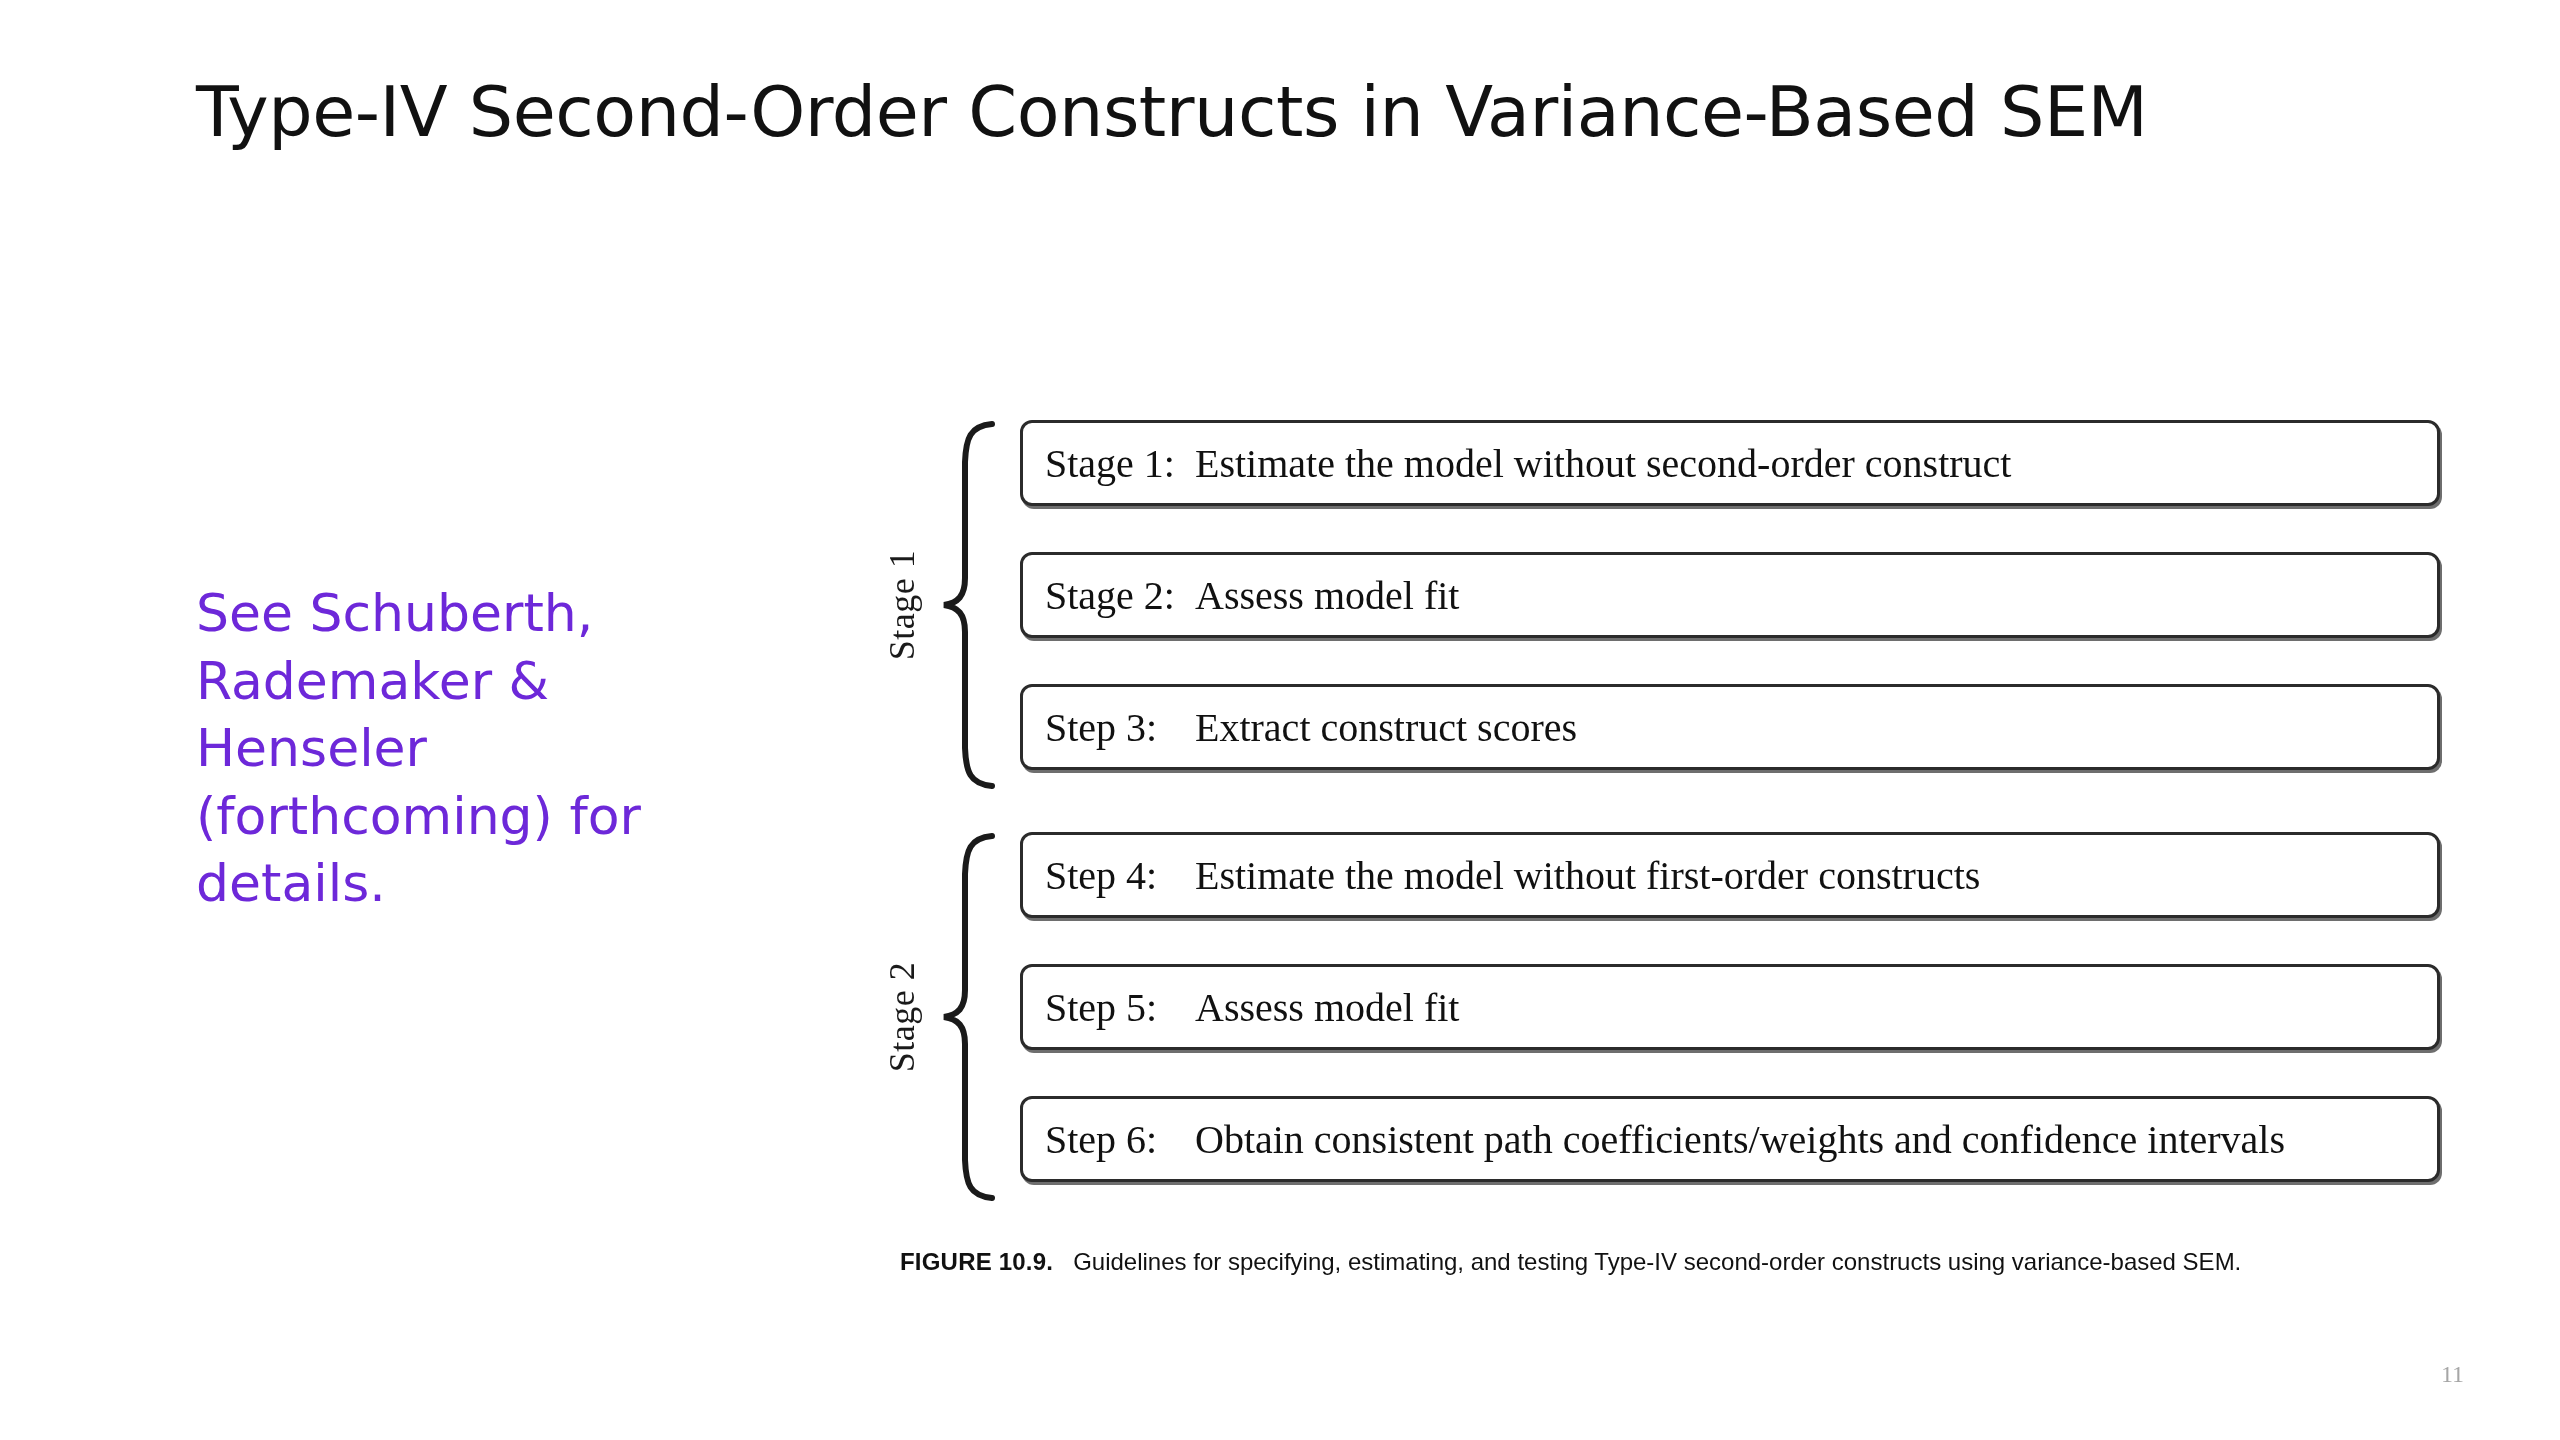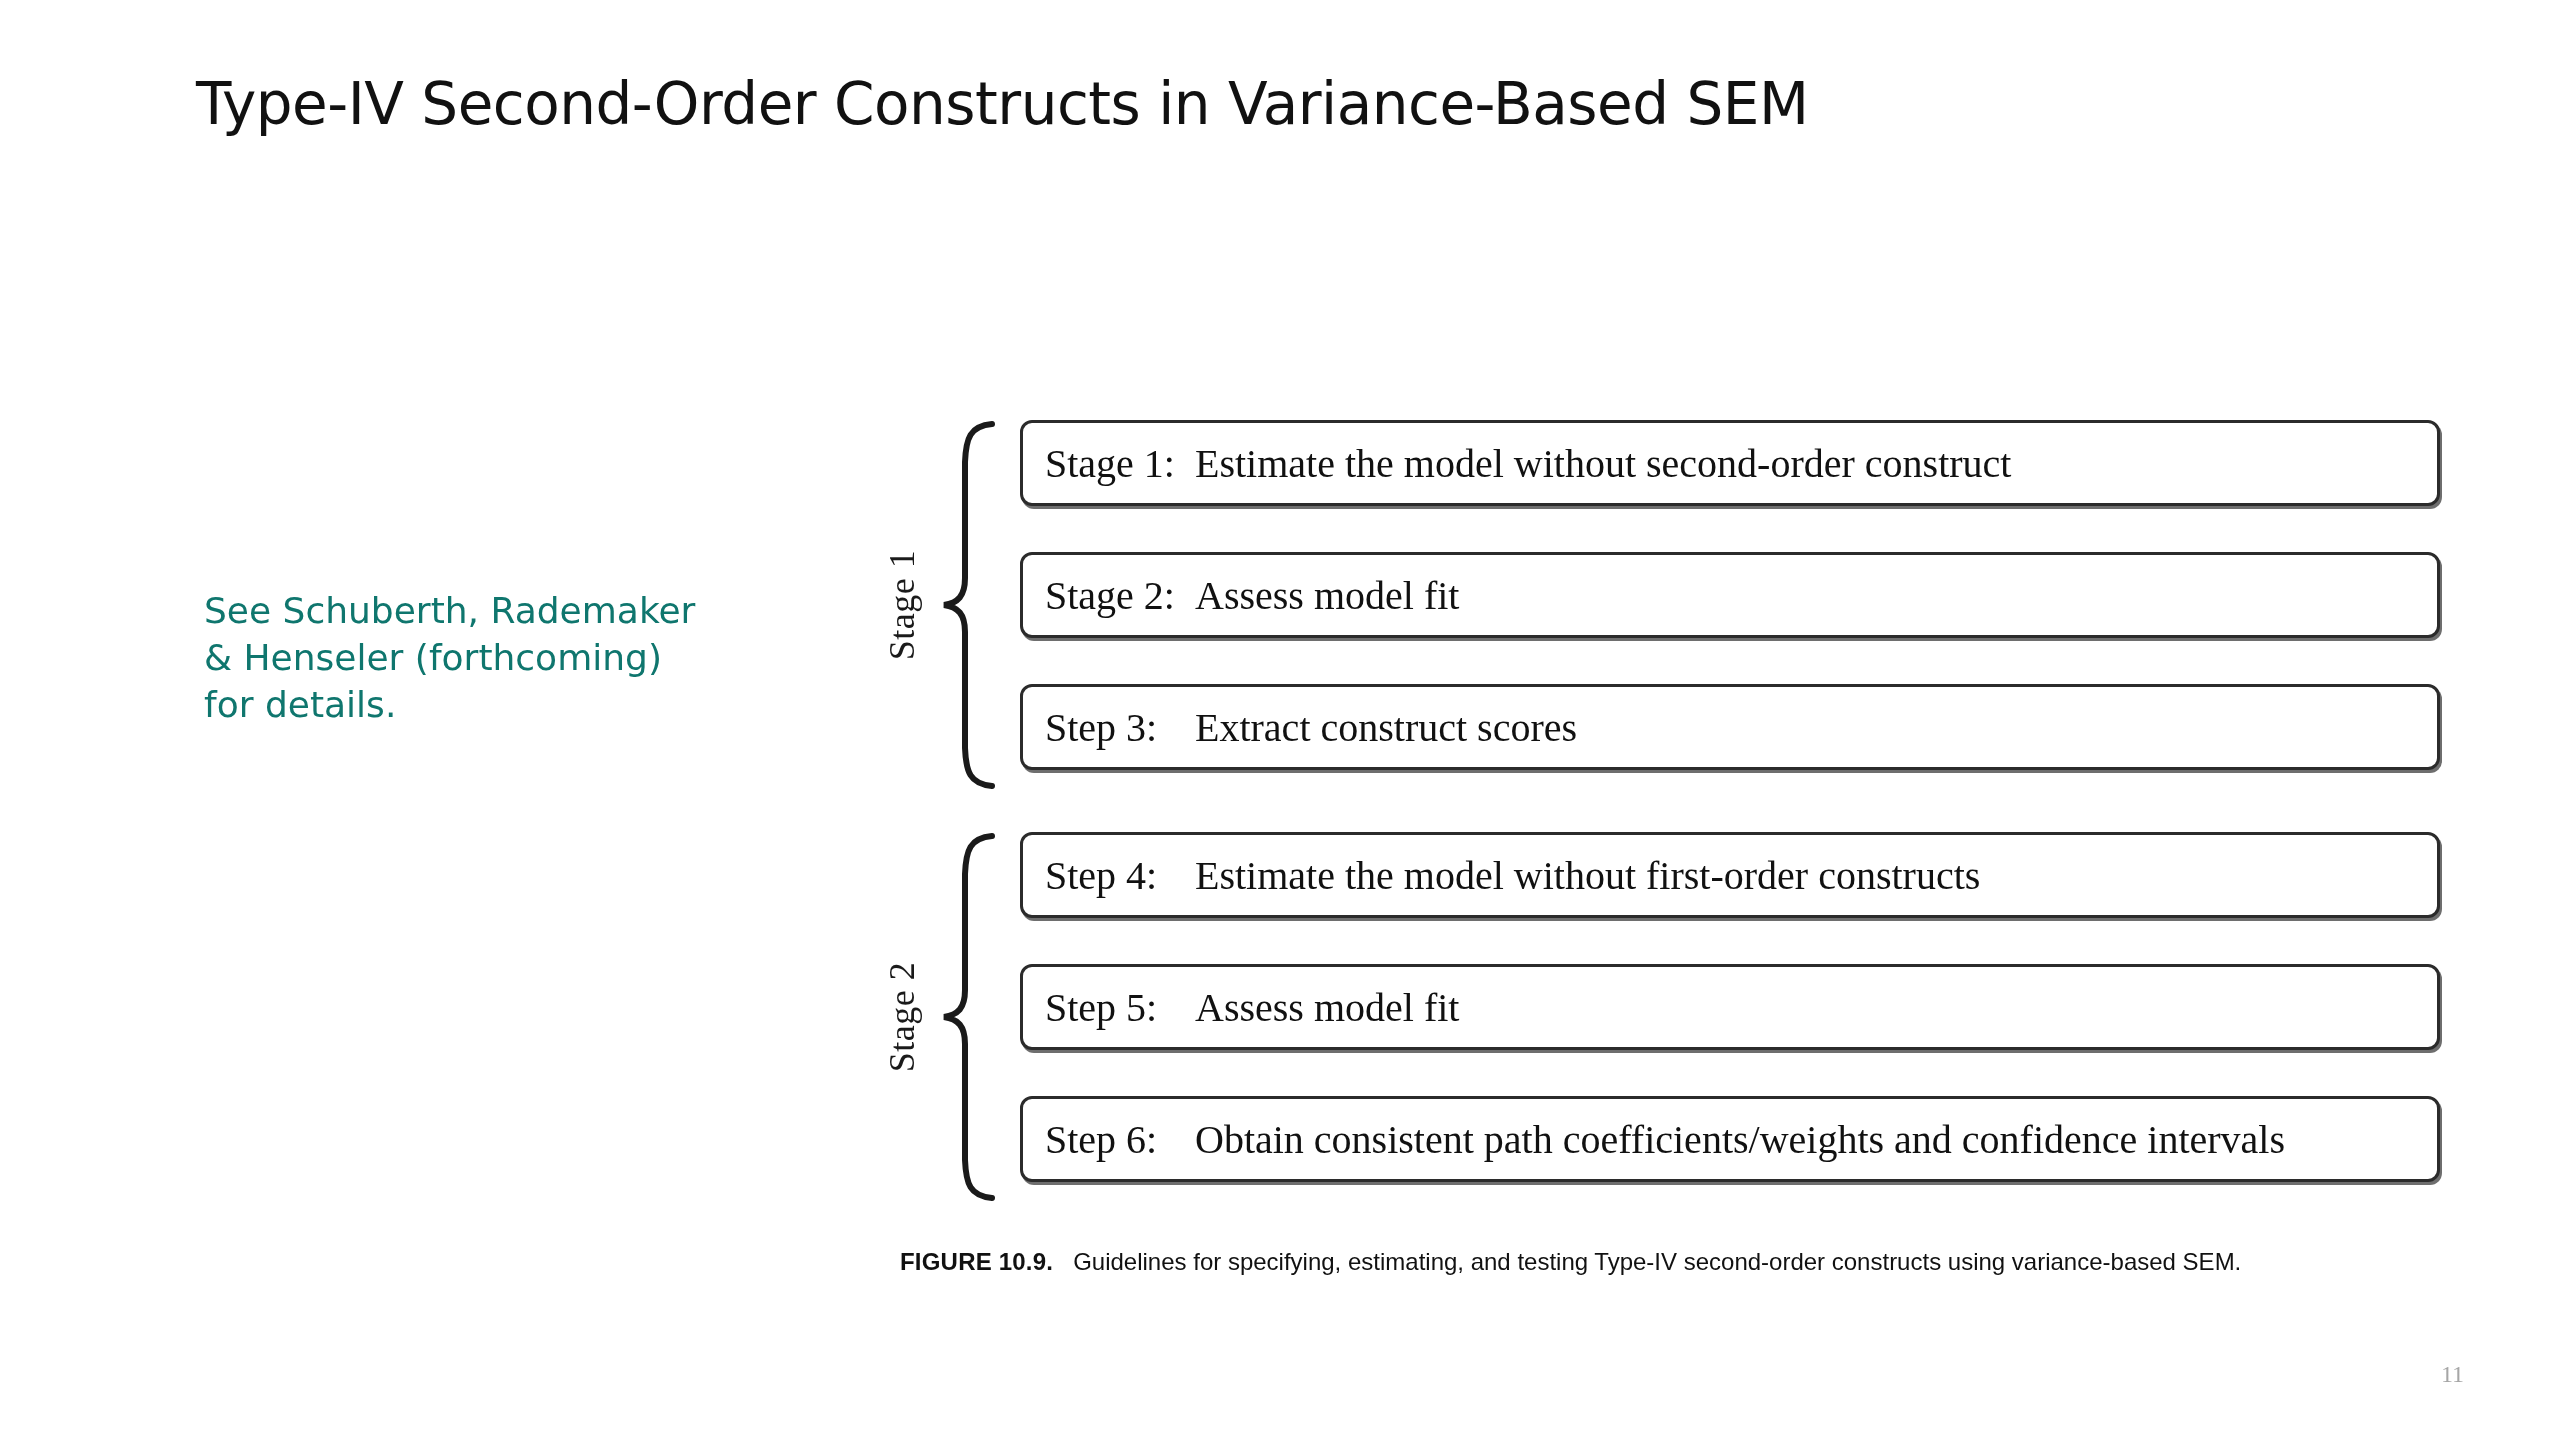--- a/index.html
+++ b/index.html
@@ -16,21 +16,21 @@
     color: #000000;
   }
 
   
   .slide-title {
     position: absolute;
     left: 196px;
     top: 66px;
     width: 2200px;
     font-family: "DejaVu Sans", sans-serif;
-    font-size: 58px;
+    font-size: 70px;
     line-height: 1.32;
     font-weight: 400;
     letter-spacing: -0.5px;
     color: #111111;
     white-space: pre-line;
   }
 
   
   .note-block {
     position: absolute;
@@ -41,25 +41,25 @@
   .note-heading {
     font-family: "DejaVu Sans", sans-serif;
     font-size: 52px;
     font-weight: 700;
     line-height: 1.2;
     color: #0d0d0d;
     margin: 0 0 44px 0;
   }
   .note-body {
     font-family: "DejaVu Sans", sans-serif;
-    font-size: 36px;
+    font-size: 52px;
     font-weight: 400;
     line-height: 1.30;
-    color: #0f766e;
-    margin: 8px;
+    color: #6d28d9;
+    margin: 0;
   }
 
   
   .figure-area {
     position: absolute;
     left: 880px;
     top: 400px;
     width: 1600px;
     height: 980px;
   }

